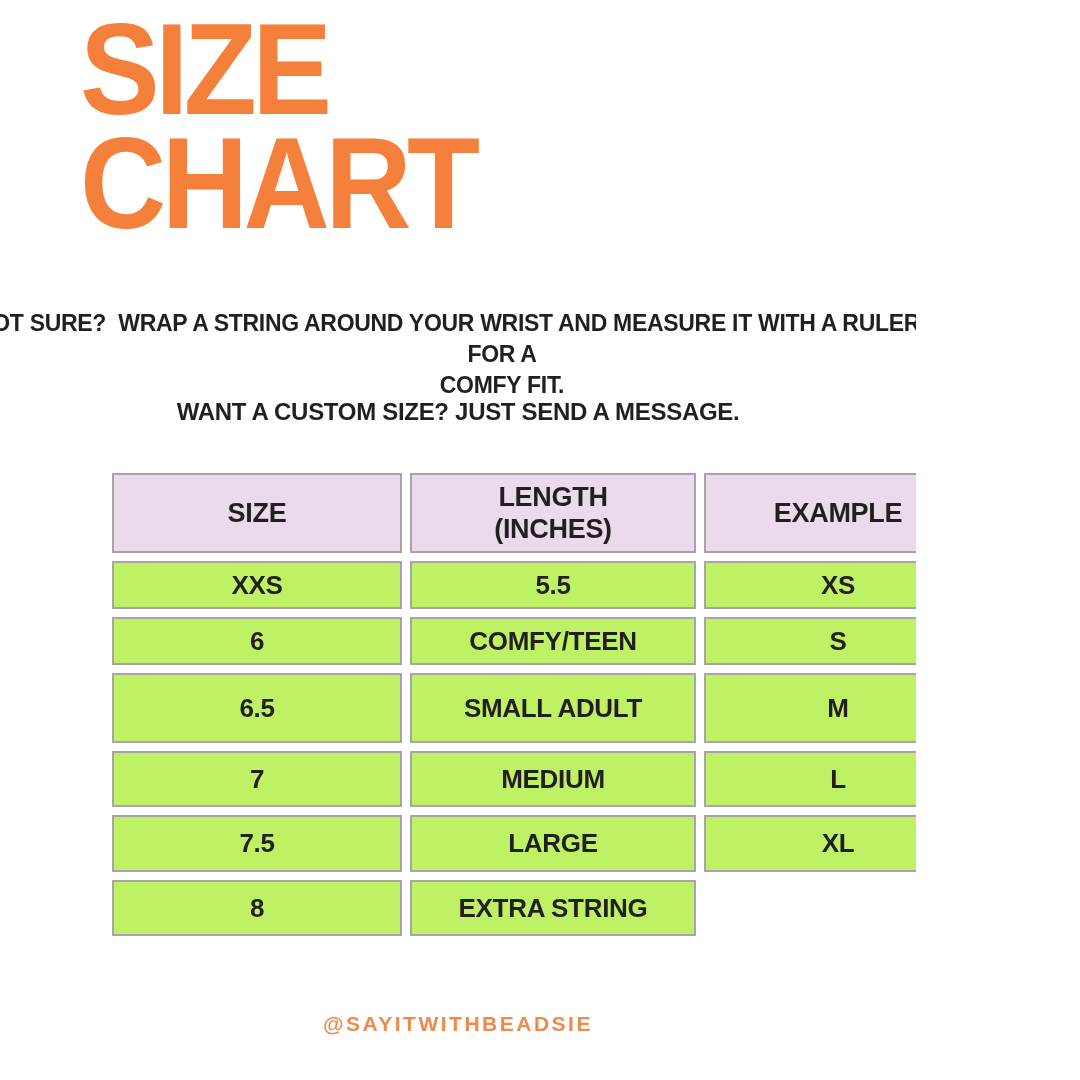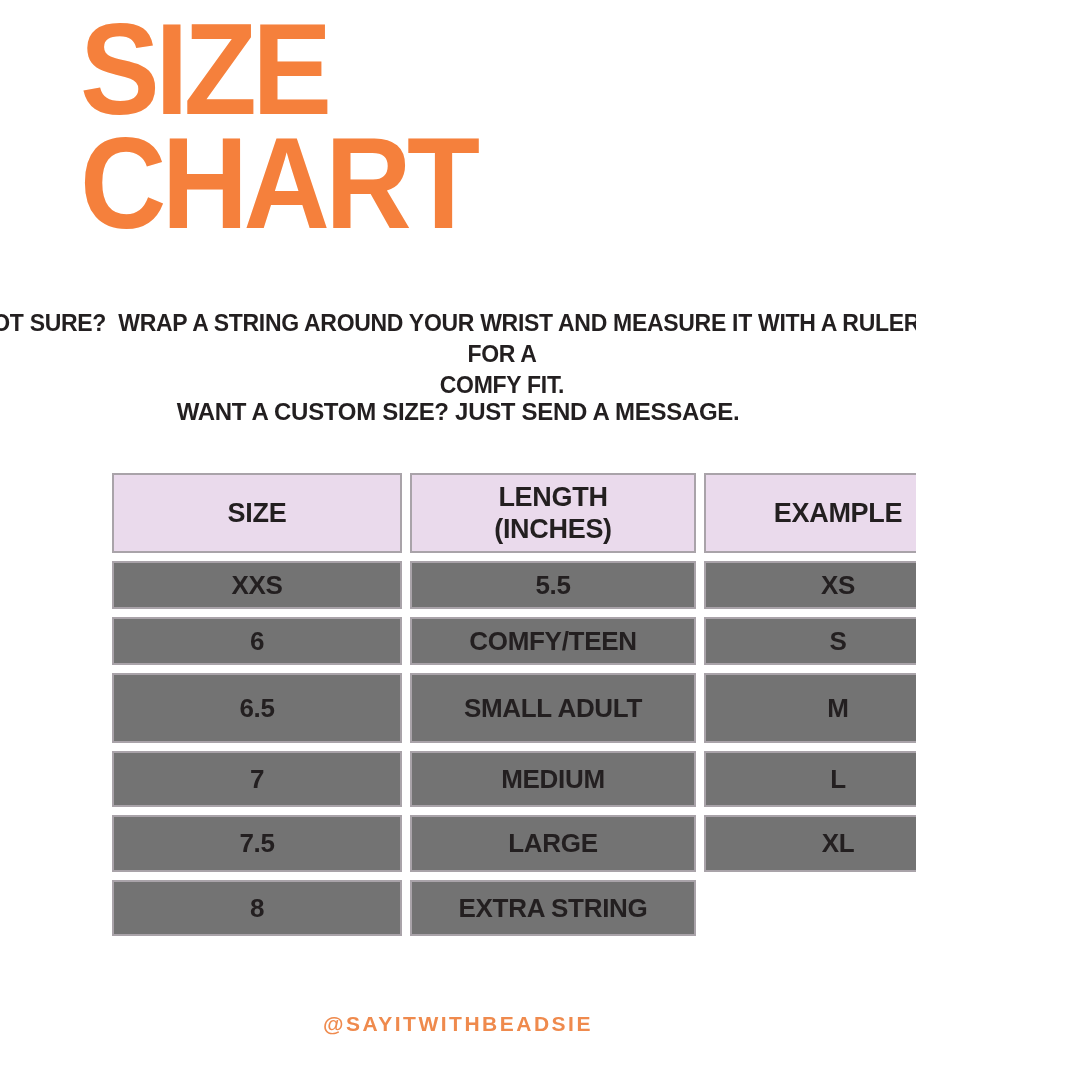--- a/index.html
+++ b/index.html
@@ -68,21 +68,21 @@
     top: 473px;
     display: grid;
     grid-template-columns: 290px 286px 268px;
     grid-template-rows: 80px 48px 48px 70px 56px 57px 56px;
     column-gap: 8px;
     row-gap: 8px;
   }
   .cell {
     box-sizing: border-box;
     border: 2px solid #a9a3a9;
-    background: #737373;
+    background: #bef264;
     display: flex;
     align-items: center;
     justify-content: center;
     text-align: center;
     font-weight: bold;
     font-size: 26px;
     letter-spacing: -0.3px;
     color: #231f20;
   }
   .cell.header {

